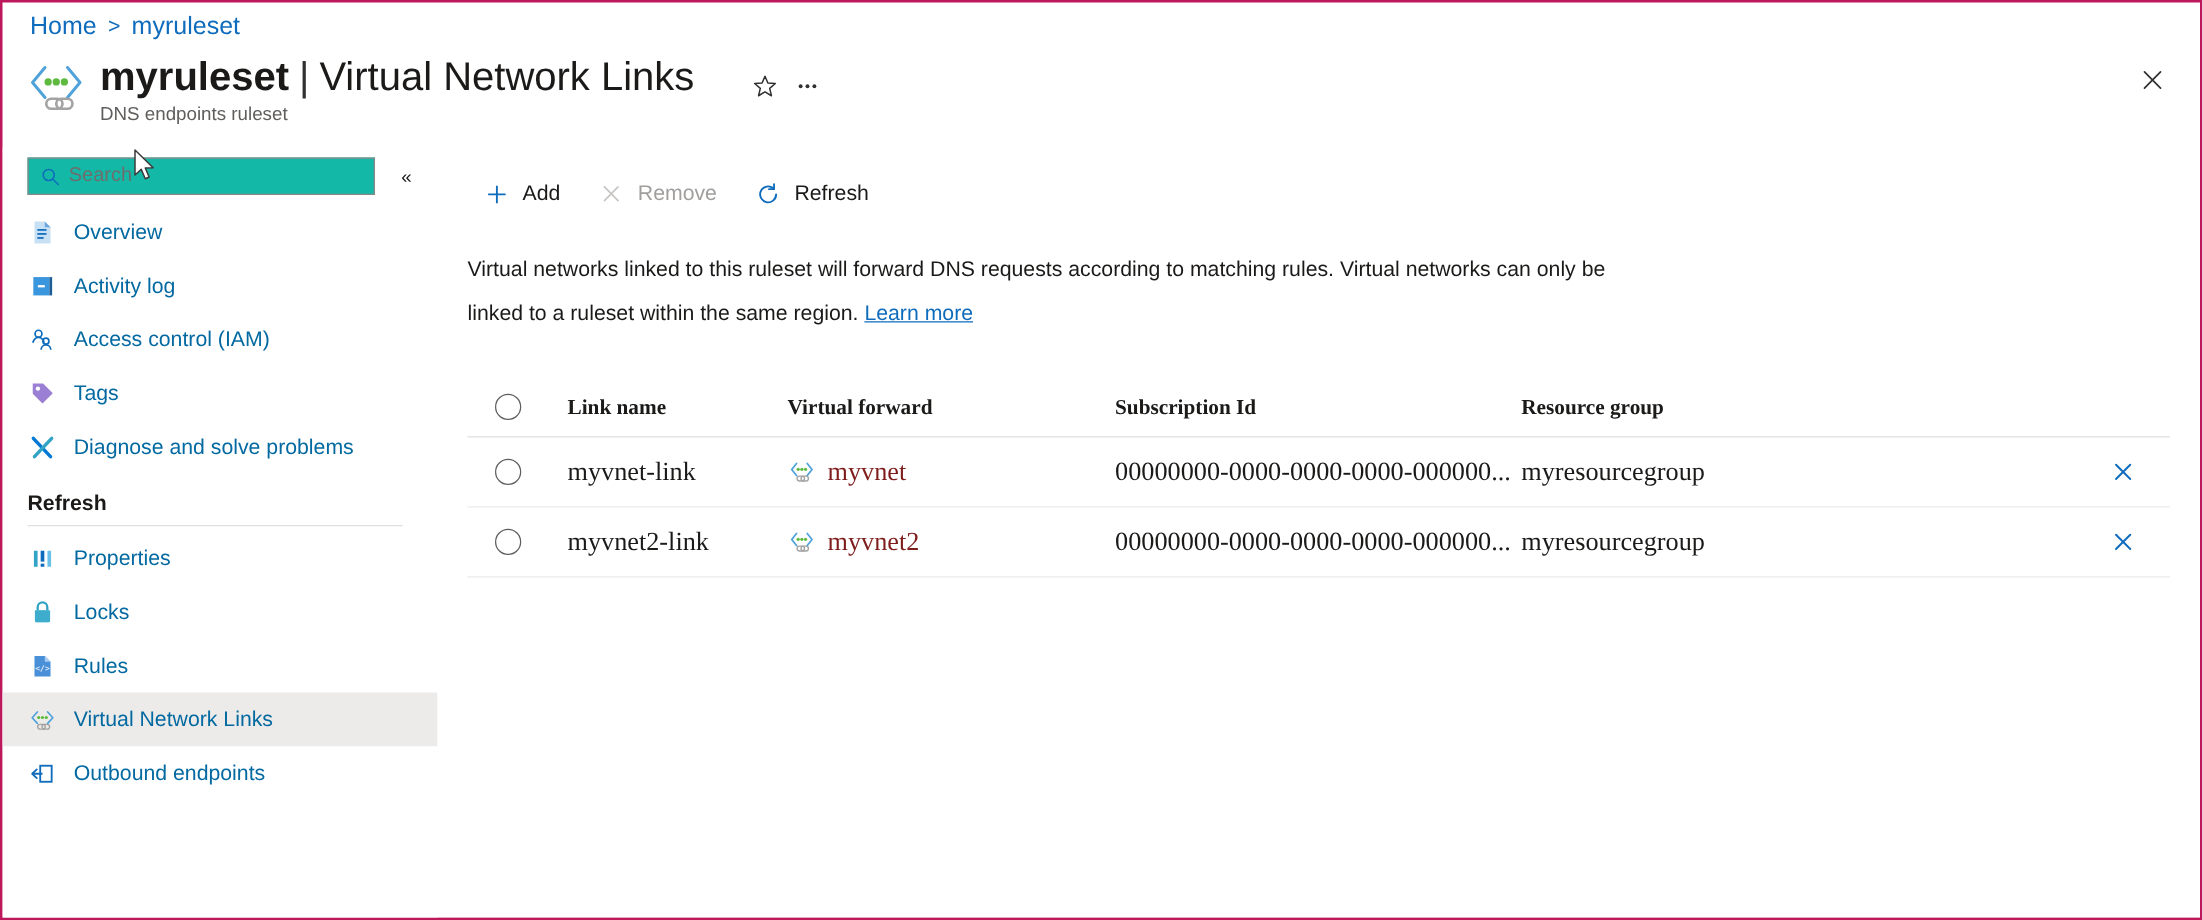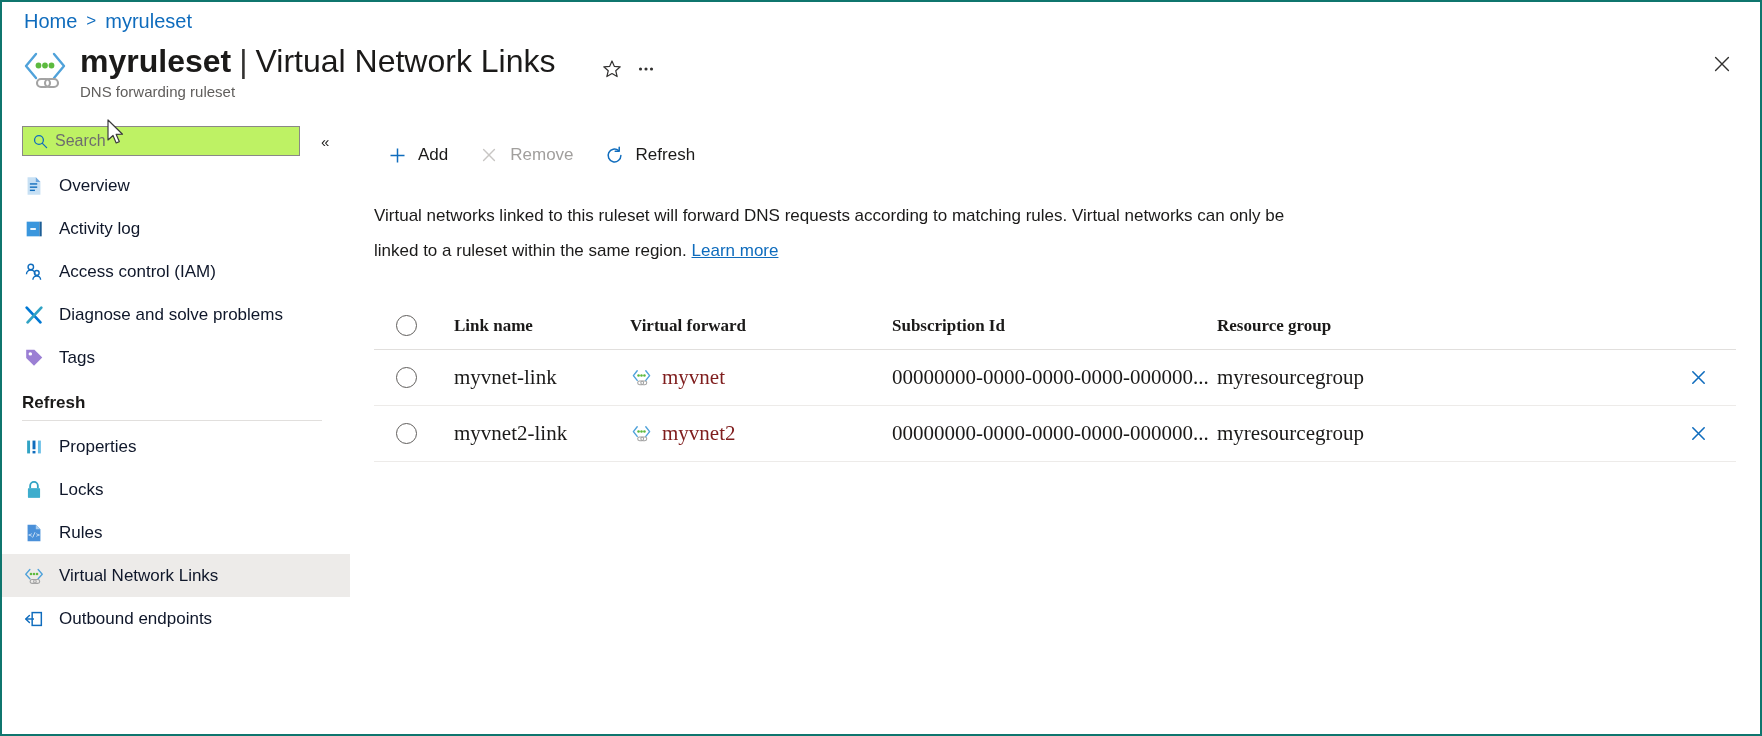--- a/index.html
+++ b/index.html
@@ -8,21 +8,21 @@
     width: 1762px; height: 736px;
     background: #ffffff;
     font-family: "Liberation Sans", sans-serif;
     color: #1b1a19;
     overflow: hidden;
   }
   #page {
     position: relative;
     width: 1762px; height: 736px;
     background: #ffffff;
-    border: 2px solid #0f766e;
+    border: 2px solid #be185d;
     overflow: hidden;
   }
 
   
   .breadcrumb {
     position: absolute;
     left: 22px; top: 6px;
     display: flex; align-items: center;
     font-size: 20px;
     height: 26px;
@@ -83,21 +83,21 @@
   }
   .search-row {
     display: flex; align-items: center;
     padding: 6px 12px 0 20px;
     height: 40px;
   }
   .search-box {
     position: relative;
     width: 280px; height: 30px;
     border: 1px solid #8a8886;
-    background: #bef264;
+    background: #14b8a6;
     display: flex; align-items: center;
   }
   .search-glyph {
     margin: 0 6px 0 9px;
     display: flex; align-items: center;
     color: #0f6cbd;
   }
   .search-input {
     border: none; outline: none;
     background: transparent;
@@ -117,21 +117,21 @@
     cursor: pointer;
   }
 
   .nav-list { margin-top: 6px; }
   .nav-item {
     display: flex; align-items: center;
     height: 43px;
     padding-left: 20px;
     cursor: pointer;
     font-size: 17px;
-    color: #0f172a;
+    color: #0369a1;
   }
   .nav-item.selected { background: #edebe9; }
   .nav-ico {
     width: 24px; height: 24px;
     margin-right: 13px;
     display: flex; align-items: center; justify-content: center;
     flex: 0 0 24px;
   }
   .nav-label { white-space: nowrap; }
 
@@ -257,21 +257,21 @@
         <rect x="15" y="33" width="13" height="8" rx="4" fill="none" stroke="#a3a3a3" stroke-width="2.1"></rect>
         <rect x="23" y="33" width="13" height="8" rx="4" fill="none" stroke="#a3a3a3" stroke-width="2.1"></rect>
       </svg>
     </div>
     <div class="title-text">
       <div class="title-main">
         <span class="title-bold">myruleset</span>
         <span class="title-pipe">|</span>
         <span>Virtual Network Links</span>
       </div>
-      <div class="title-sub">DNS forwarding ruleset</div>
+      <div class="title-sub">DNS endpoints ruleset</div>
     </div>
     <div class="title-actions">
       <div class="icon-btn">
         <svg viewBox="0 0 24 24" width="22" height="22" xmlns="http://www.w3.org/2000/svg">
           <path d="M12 3.2 L14.5 9.1 L21 9.6 L16.1 13.9 L17.6 20.3 L12 16.9 L6.4 20.3 L7.9 13.9 L3 9.6 L9.5 9.1 Z" fill="none" stroke="#323130" stroke-width="1.3" stroke-linejoin="round"></path>
         </svg>
       </div>
       <div class="icon-btn">
         <svg viewBox="0 0 24 24" width="22" height="22" xmlns="http://www.w3.org/2000/svg">
           <circle cx="6" cy="12" r="1.7" fill="#323130"></circle>
@@ -337,35 +337,35 @@
             <circle cx="15" cy="13" r="2.6" fill="none" stroke="#0f6cbd" stroke-width="1.5"></circle>
             <path d="M10.8 20.5 a4.2 4.2 0 0 1 8.4 0" fill="none" stroke="#0f6cbd" stroke-width="1.5"></path>
           </svg>
         </span>
         <span class="nav-label">Access control (IAM)</span>
       </div>
 
       <div class="nav-item">
         <span class="nav-ico">
           <svg viewBox="0 0 24 24" width="22" height="22" xmlns="http://www.w3.org/2000/svg">
+            <path d="M12.5 3 L21 11.5 L12 20.5 L3.5 12 L3.5 3 Z" fill="#9b7fd4"></path>
+            <circle cx="8" cy="7.5" r="1.9" fill="#ffffff"></circle>
+          </svg>
+        </span>
+        <span class="nav-label">Tags</span>
+      </div>
+
+      <div class="nav-item">
+        <span class="nav-ico">
+          <svg viewBox="0 0 24 24" width="22" height="22" xmlns="http://www.w3.org/2000/svg">
             <path d="M4 4 L19 20" stroke="#0078d4" stroke-width="3" stroke-linecap="round"></path>
             <path d="M20 4 L5 20" stroke="#31a3c4" stroke-width="3" stroke-linecap="round"></path>
           </svg>
         </span>
         <span class="nav-label">Diagnose and solve problems</span>
-      </div>
-
-      <div class="nav-item">
-        <span class="nav-ico">
-          <svg viewBox="0 0 24 24" width="22" height="22" xmlns="http://www.w3.org/2000/svg">
-            <path d="M12.5 3 L21 11.5 L12 20.5 L3.5 12 L3.5 3 Z" fill="#9b7fd4"></path>
-            <circle cx="8" cy="7.5" r="1.9" fill="#ffffff"></circle>
-          </svg>
-        </span>
-        <span class="nav-label">Tags</span>
       </div>
 
       <div class="nav-group-title">Refresh</div>
       <div class="nav-divider"></div>
 
       <div class="nav-item">
         <span class="nav-ico">
           <svg viewBox="0 0 24 24" width="22" height="22" xmlns="http://www.w3.org/2000/svg">
             <rect x="4.5" y="5" width="3.2" height="14" fill="#31a3c4"></rect>
             <rect x="10.4" y="5" width="3.2" height="9.5" fill="#0f6cbd"></rect>

